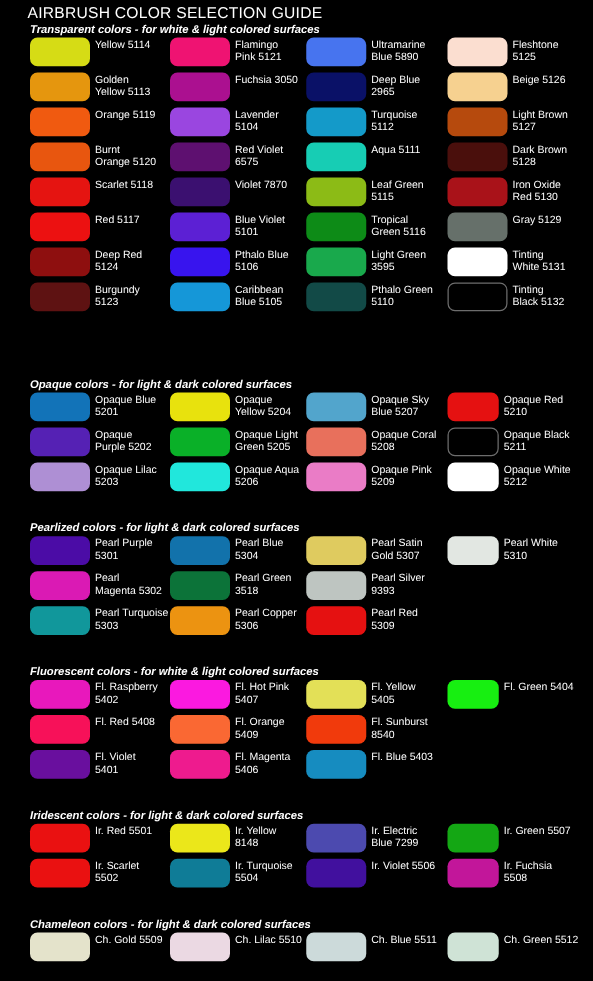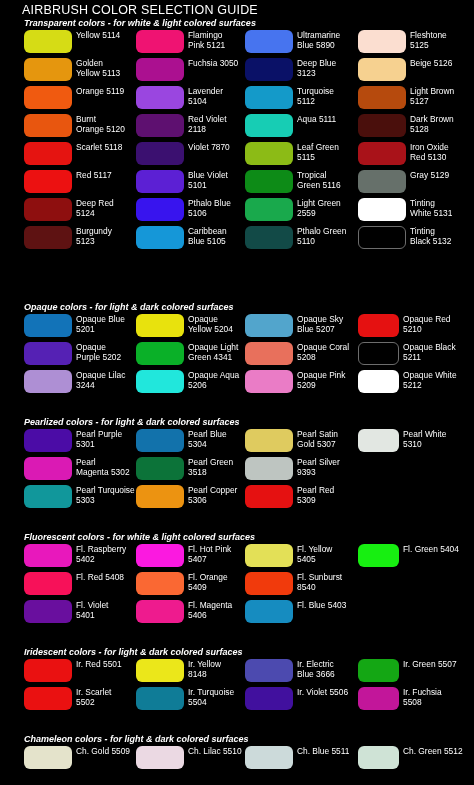--- a/index.html
+++ b/index.html
@@ -138,21 +138,21 @@
             <div class="chip-label">Fuchsia 3050</div>
           </div>
           <div class="swatch-cell" style="left: 136px; top: 56px;">
             <div class="chip" style="background: rgb(154, 70, 224);"></div>
             <div class="chip-label">Lavender
 5104</div>
           </div>
           <div class="swatch-cell" style="left: 136px; top: 84px;">
             <div class="chip" style="background: rgb(94, 16, 112);"></div>
             <div class="chip-label">Red Violet
-2118</div>
+6575</div>
           </div>
           <div class="swatch-cell" style="left: 136px; top: 112px;">
             <div class="chip" style="background: rgb(59, 16, 112);"></div>
             <div class="chip-label">Violet 7870</div>
           </div>
           <div class="swatch-cell" style="left: 136px; top: 140px;">
             <div class="chip" style="background: rgb(92, 32, 212);"></div>
             <div class="chip-label">Blue Violet
 5101</div>
           </div>
@@ -167,21 +167,21 @@
 Blue 5105</div>
           </div>
           <div class="swatch-cell" style="left: 245px; top: 0px;">
             <div class="chip" style="background: rgb(71, 116, 239);"></div>
             <div class="chip-label">Ultramarine
 Blue 5890</div>
           </div>
           <div class="swatch-cell" style="left: 245px; top: 28px;">
             <div class="chip" style="background: rgb(10, 17, 103);"></div>
             <div class="chip-label">Deep Blue
-3123</div>
+2965</div>
           </div>
           <div class="swatch-cell" style="left: 245px; top: 56px;">
             <div class="chip" style="background: rgb(20, 154, 201);"></div>
             <div class="chip-label">Turquoise
 5112</div>
           </div>
           <div class="swatch-cell" style="left: 245px; top: 84px;">
             <div class="chip" style="background: rgb(23, 205, 180);"></div>
             <div class="chip-label">Aqua 5111</div>
           </div>
@@ -191,21 +191,21 @@
 5115</div>
           </div>
           <div class="swatch-cell" style="left: 245px; top: 140px;">
             <div class="chip" style="background: rgb(13, 139, 23);"></div>
             <div class="chip-label">Tropical
 Green 5116</div>
           </div>
           <div class="swatch-cell" style="left: 245px; top: 168px;">
             <div class="chip" style="background: rgb(25, 169, 76);"></div>
             <div class="chip-label">Light Green
-2559</div>
+3595</div>
           </div>
           <div class="swatch-cell" style="left: 245px; top: 196px;">
             <div class="chip" style="background: rgb(18, 74, 71);"></div>
             <div class="chip-label">Pthalo Green
 5110</div>
           </div>
           <div class="swatch-cell" style="left: 358px; top: 0px;">
             <div class="chip" style="background: rgb(251, 222, 208);"></div>
             <div class="chip-label">Fleshtone
 5125</div>
@@ -254,31 +254,31 @@
 5201</div>
           </div>
           <div class="swatch-cell" style="left: 24px; top: 28px;">
             <div class="chip" style="background: rgb(85, 33, 180);"></div>
             <div class="chip-label">Opaque
 Purple 5202</div>
           </div>
           <div class="swatch-cell" style="left: 24px; top: 56px;">
             <div class="chip" style="background: rgb(174, 143, 212);"></div>
             <div class="chip-label">Opaque Lilac
-3244</div>
+5203</div>
           </div>
           <div class="swatch-cell" style="left: 136px; top: 0px;">
             <div class="chip" style="background: rgb(232, 226, 13);"></div>
             <div class="chip-label">Opaque
 Yellow 5204</div>
           </div>
           <div class="swatch-cell" style="left: 136px; top: 28px;">
             <div class="chip" style="background: rgb(10, 176, 40);"></div>
             <div class="chip-label">Opaque Light
-Green 4341</div>
+Green 5205</div>
           </div>
           <div class="swatch-cell" style="left: 136px; top: 56px;">
             <div class="chip" style="background: rgb(33, 231, 220);"></div>
             <div class="chip-label">Opaque Aqua
 5206</div>
           </div>
           <div class="swatch-cell" style="left: 245px; top: 0px;">
             <div class="chip" style="background: rgb(82, 165, 204);"></div>
             <div class="chip-label">Opaque Sky
 Blue 5207</div>
@@ -435,21 +435,21 @@
 8148</div>
           </div>
           <div class="swatch-cell" style="left: 136px; top: 28px;">
             <div class="chip" style="background: rgb(15, 124, 151);"></div>
             <div class="chip-label">Ir. Turquoise
 5504</div>
           </div>
           <div class="swatch-cell" style="left: 245px; top: 0px;">
             <div class="chip" style="background: rgb(76, 74, 175);"></div>
             <div class="chip-label">Ir. Electric
-Blue 3666</div>
+Blue 7299</div>
           </div>
           <div class="swatch-cell" style="left: 245px; top: 28px;">
             <div class="chip" style="background: rgb(65, 16, 158);"></div>
             <div class="chip-label">Ir. Violet 5506</div>
           </div>
           <div class="swatch-cell" style="left: 358px; top: 0px;">
             <div class="chip narrow" style="background: rgb(20, 167, 20);"></div>
             <div class="chip-label">Ir. Green 5507</div>
           </div>
           <div class="swatch-cell" style="left: 358px; top: 28px;">

